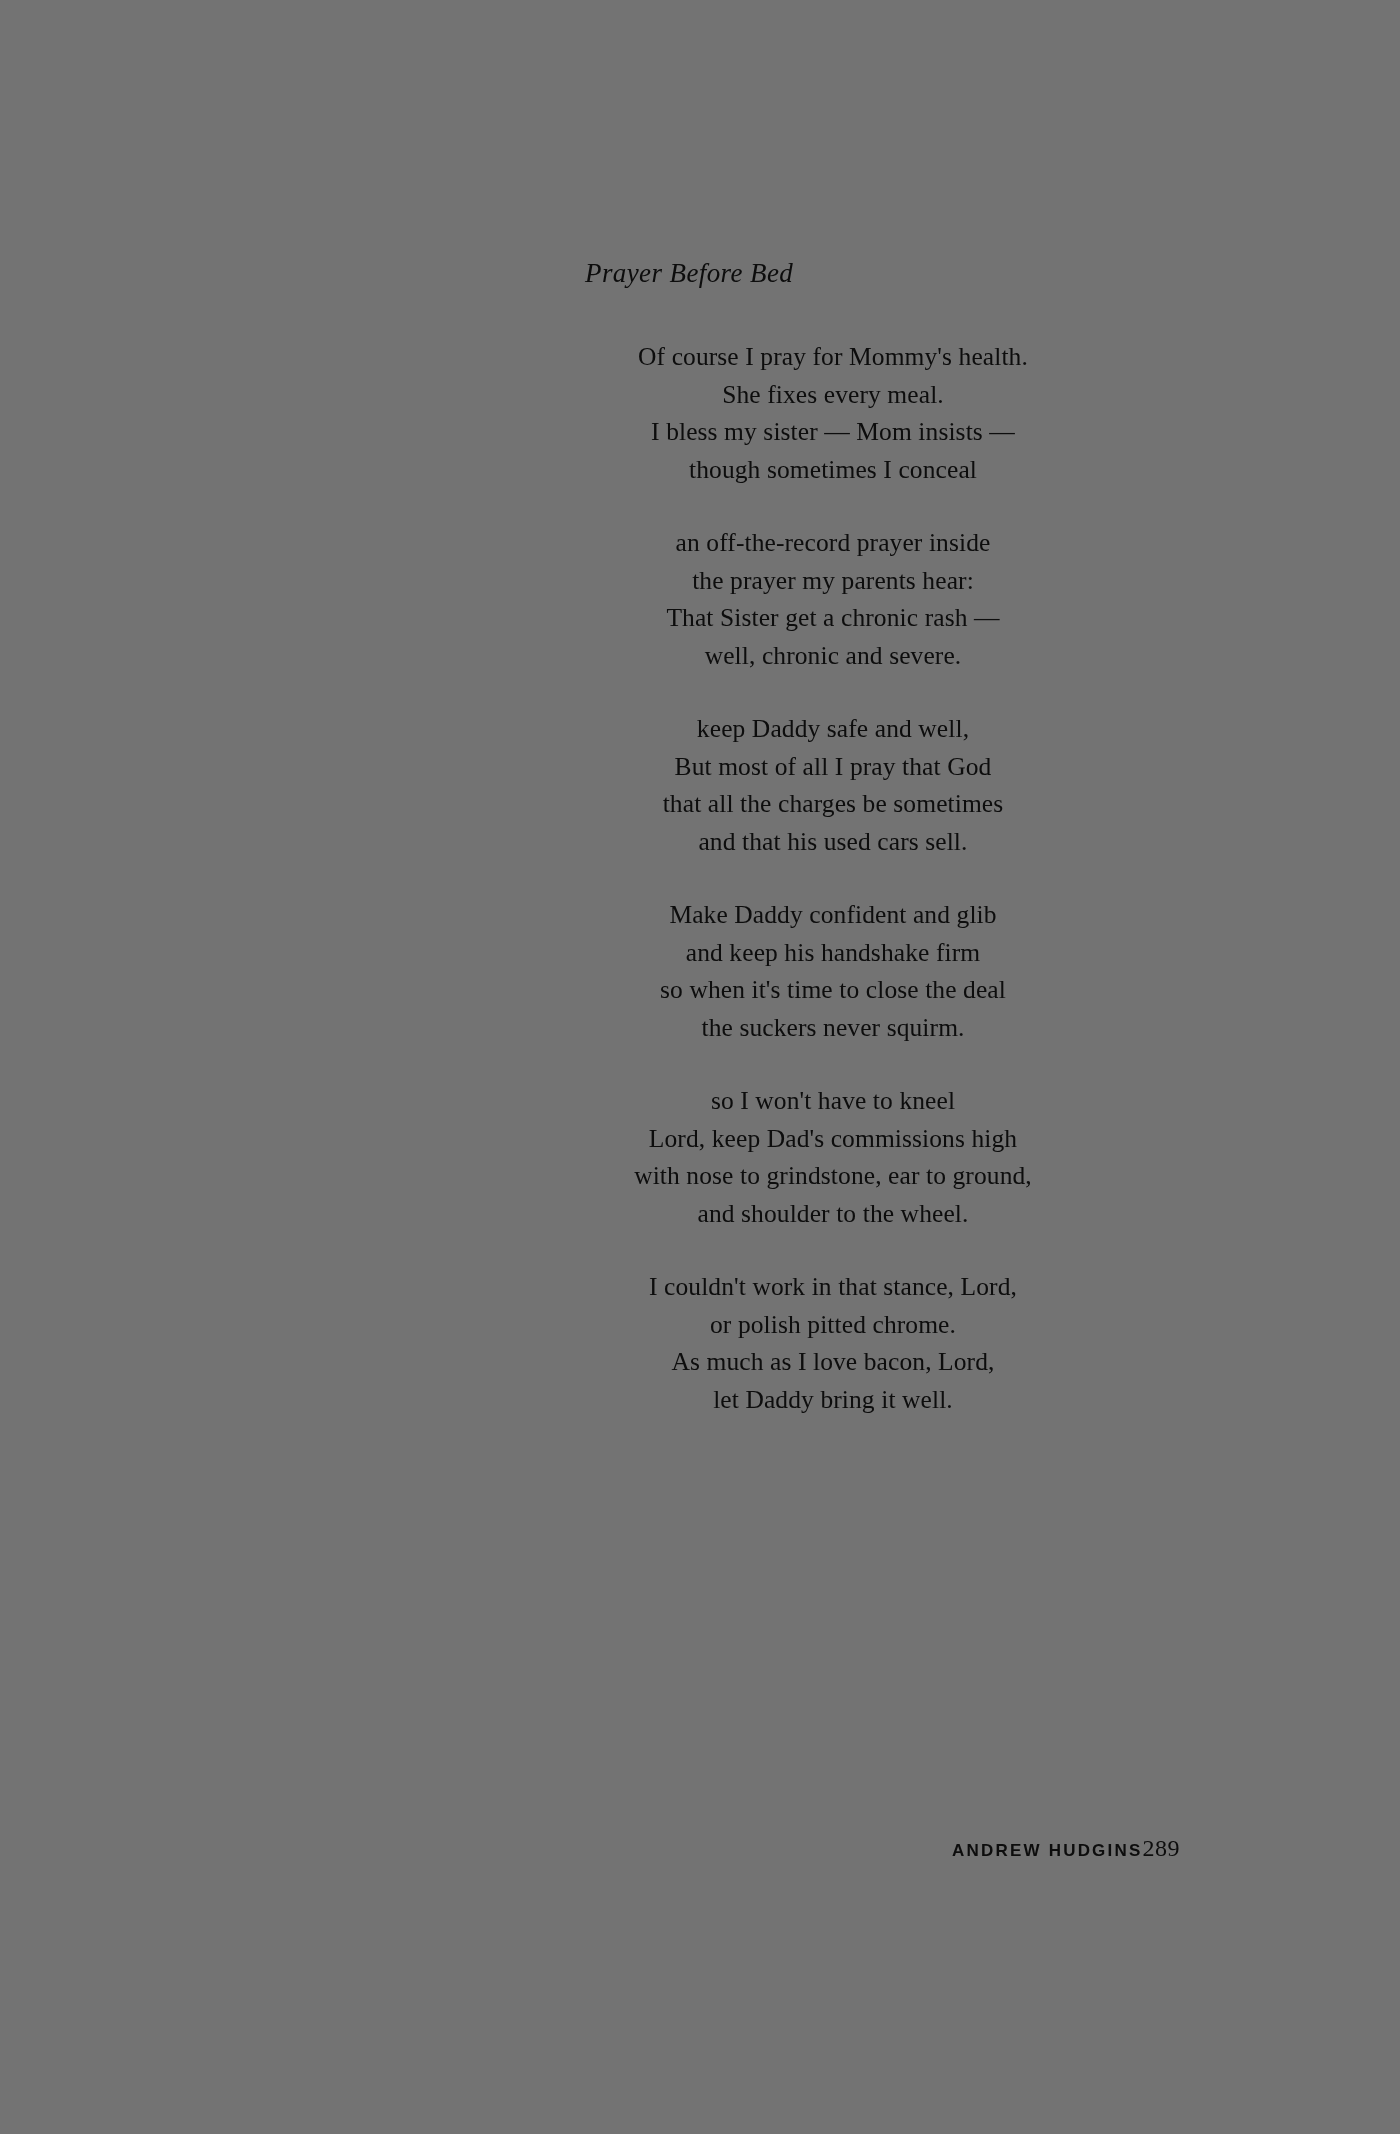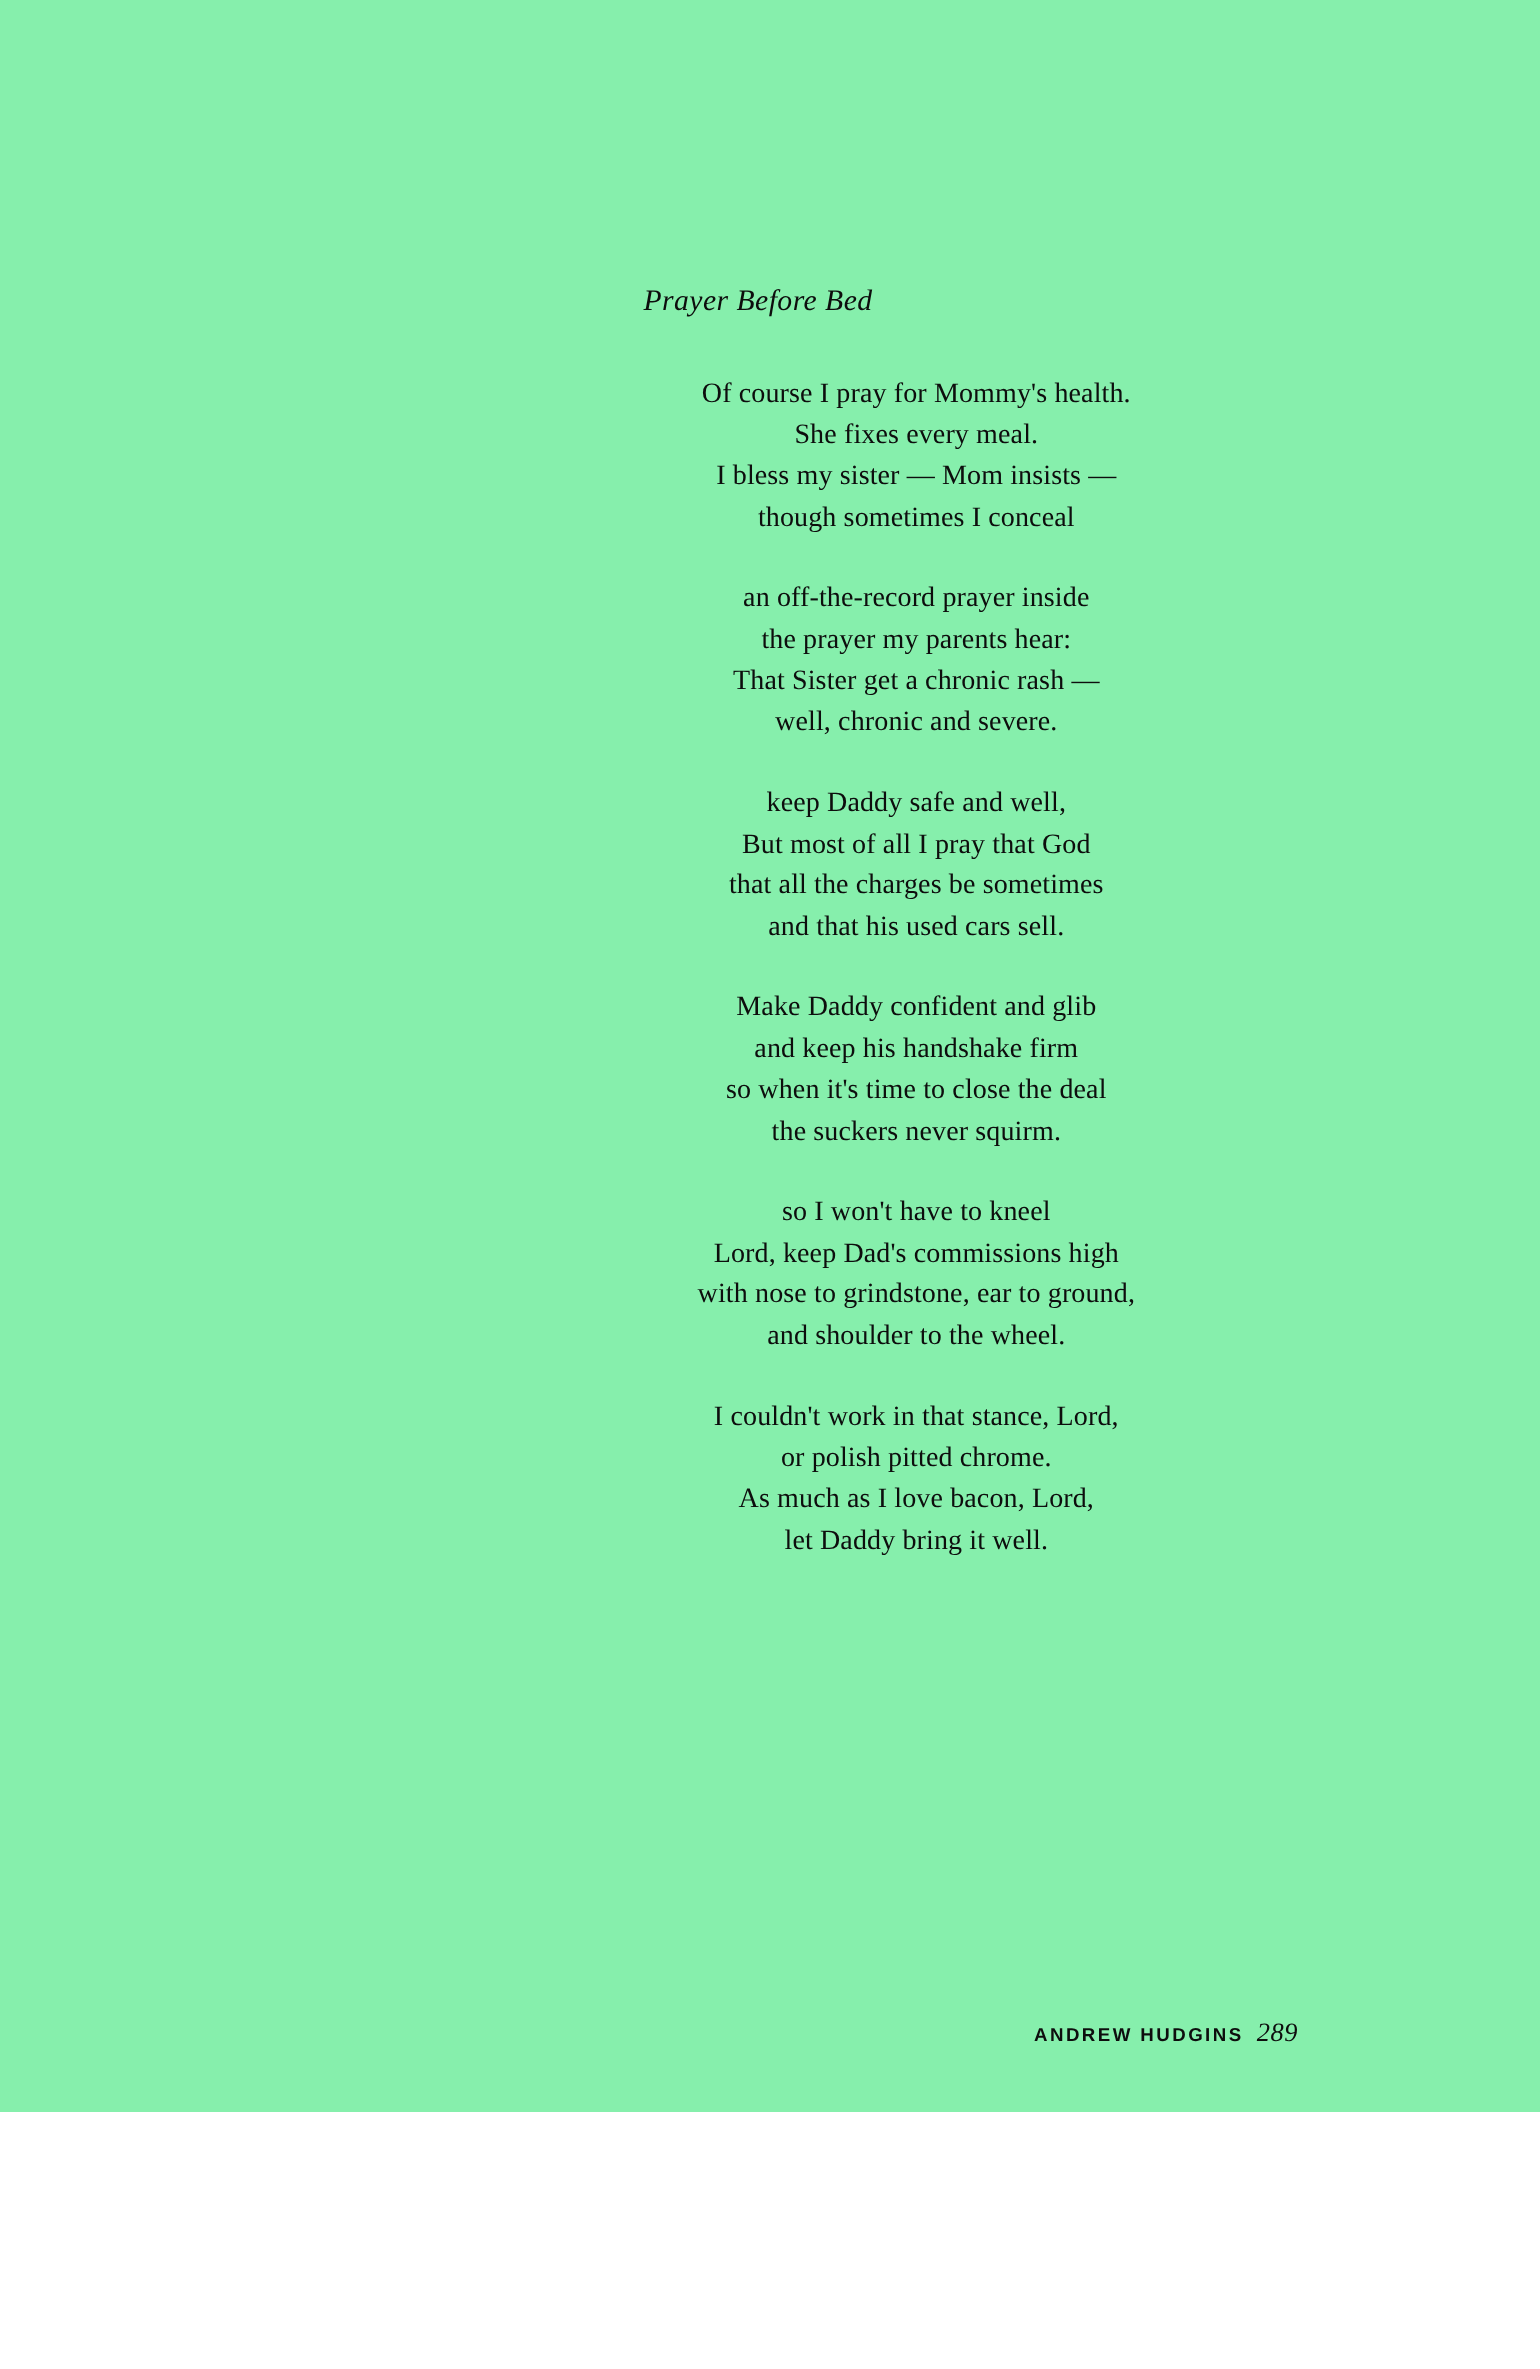--- a/index.html
+++ b/index.html
@@ -13,22 +13,22 @@
     position: relative;
     font-family: "Liberation Serif", serif;
     color: #0d0d0d;
     overflow: hidden;
   }
   .page {
     position: absolute;
     top: 0;
     left: 0;
     width: 1400px;
-    height: 1920px;
-    background: #86efac;
+    height: 2134px;
+    background: #737373;
   }
   .poem-title {
     position: absolute;
     top: 258px;
     left: 585px;
     font-style: italic;
     font-size: 27px;
     letter-spacing: 0.4px;
     white-space: nowrap;
   }
@@ -58,22 +58,21 @@
   }
   .author-name {
     font-family: "Liberation Sans", sans-serif;
     font-weight: bold;
     font-size: 17px;
     letter-spacing: 2.2px;
   }
   .page-number {
     font-size: 24px;
     letter-spacing: 0.5px;
-    margin-left: 12px;
-    font-style: italic;
+    margin-left: 0;
   }
 </style>
 </head>
 <body>
 
 <div class="page">
 
   <div class="poem-title">Prayer Before Bed</div>
 
   <div class="poem-body">

